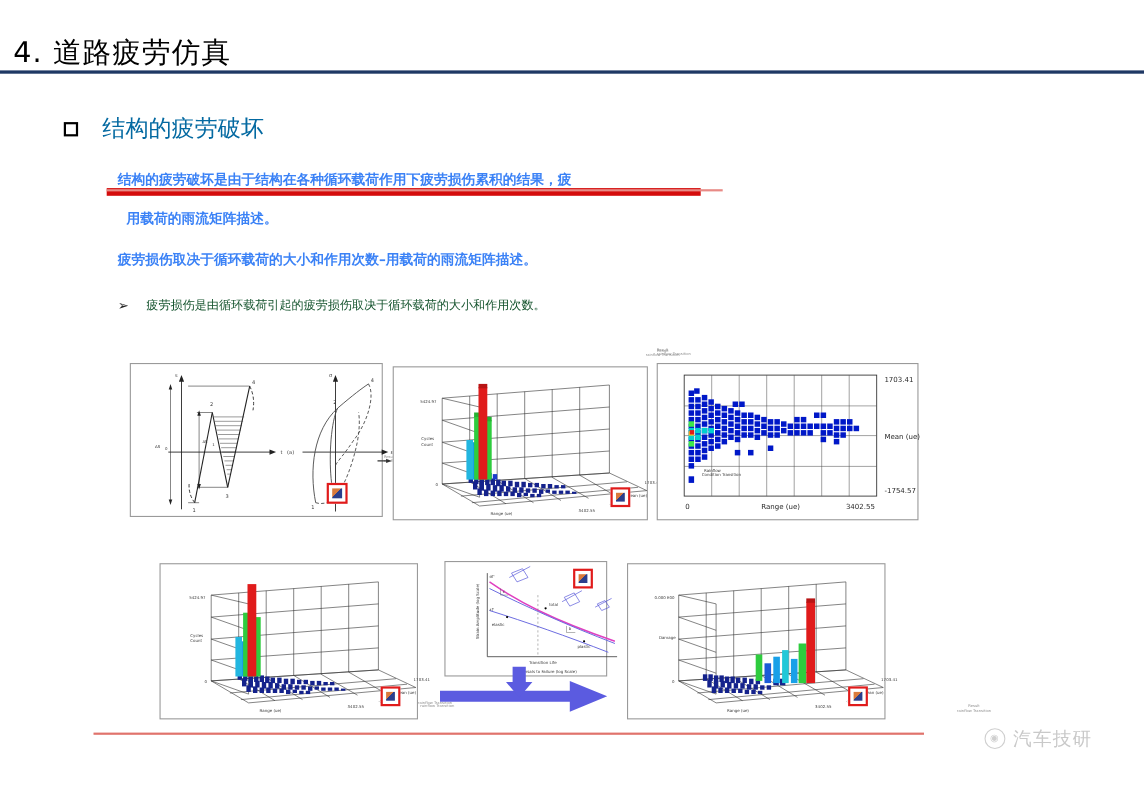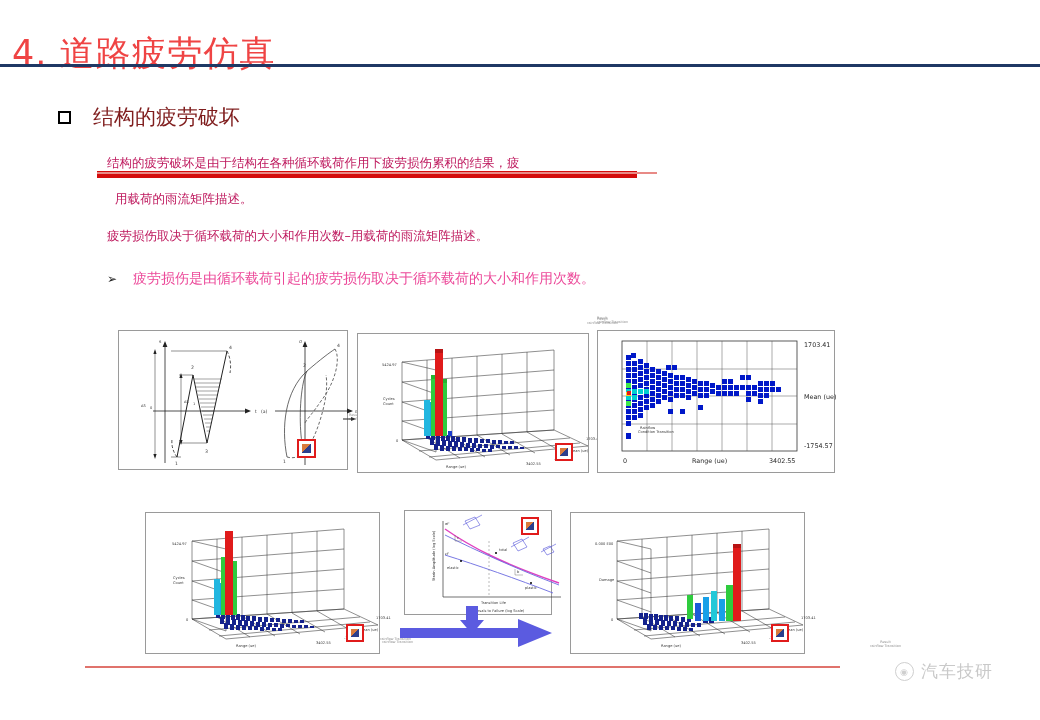--- a/index.html
+++ b/index.html
@@ -6,47 +6,47 @@
   body{
     width:1040px;height:720px;background:#ffffff;
     font-family:"DejaVu Sans","Liberation Sans",sans-serif;
     overflow:hidden;position:relative;
   }
   .slide{position:absolute;inset:0;}
 
   
   .title{
     position:absolute;left:12px;top:30px;
-    font-size:35px;color:#ef4444;letter-spacing:1px;
+    font-size:26px;color:#000000;letter-spacing:1px;
     white-space:nowrap;
   }
   .title-rule{
     position:absolute;left:0;top:64px;width:1040px;height:3px;
     background:#1f3864;
   }
 
   
   .heading-row{position:absolute;left:58px;top:103px;display:flex;align-items:center;gap:22px;}
   .sq-bullet{
     width:13px;height:13px;border:2.4px solid #000;box-sizing:border-box;display:block;
   }
-  .heading-text{font-size:21px;color:#7f1d1d;}
+  .heading-text{font-size:21px;color:#0369a1;}
 
   
-  .para{position:absolute;font-size:12.5px;color:#be185d;white-space:nowrap;}
+  .para{position:absolute;font-size:12.5px;color:#3b82f6;white-space:nowrap;font-weight:bold;}
   .p1{left:107px;top:155px;}
   .p2{left:115px;top:191px;}
   .p3{left:107px;top:228px;}
 
   .redbar{position:absolute;left:97px;top:171px;width:540px;height:7px;background:#d40c0c;}
   .pinkline{position:absolute;left:97px;top:172px;width:560px;height:2px;background:#e88a86;}
 
   .arrow-row{position:absolute;left:107px;top:270px;display:flex;align-items:center;gap:16px;}
   .arrow-bullet{font-size:12px;color:#222;line-height:1;}
-  .arrow-text{font-size:14px;color:#ec4899;white-space:nowrap;}
+  .arrow-text{font-size:11px;color:#14532d;white-space:nowrap;}
 
   
   .bottom-rule{position:absolute;left:85px;top:666px;width:755px;height:1.6px;background:#e0736c;}
   .watermark{
     position:absolute;left:895px;top:660px;display:flex;align-items:center;gap:7px;
     color:#c9c9c9;font-size:17px;letter-spacing:1px;
   }
   .wm-logo{
     width:17px;height:17px;border:1.6px solid #cfcfcf;border-radius:50%;
     display:flex;align-items:center;justify-content:center;font-size:9px;color:#cfcfcf;

